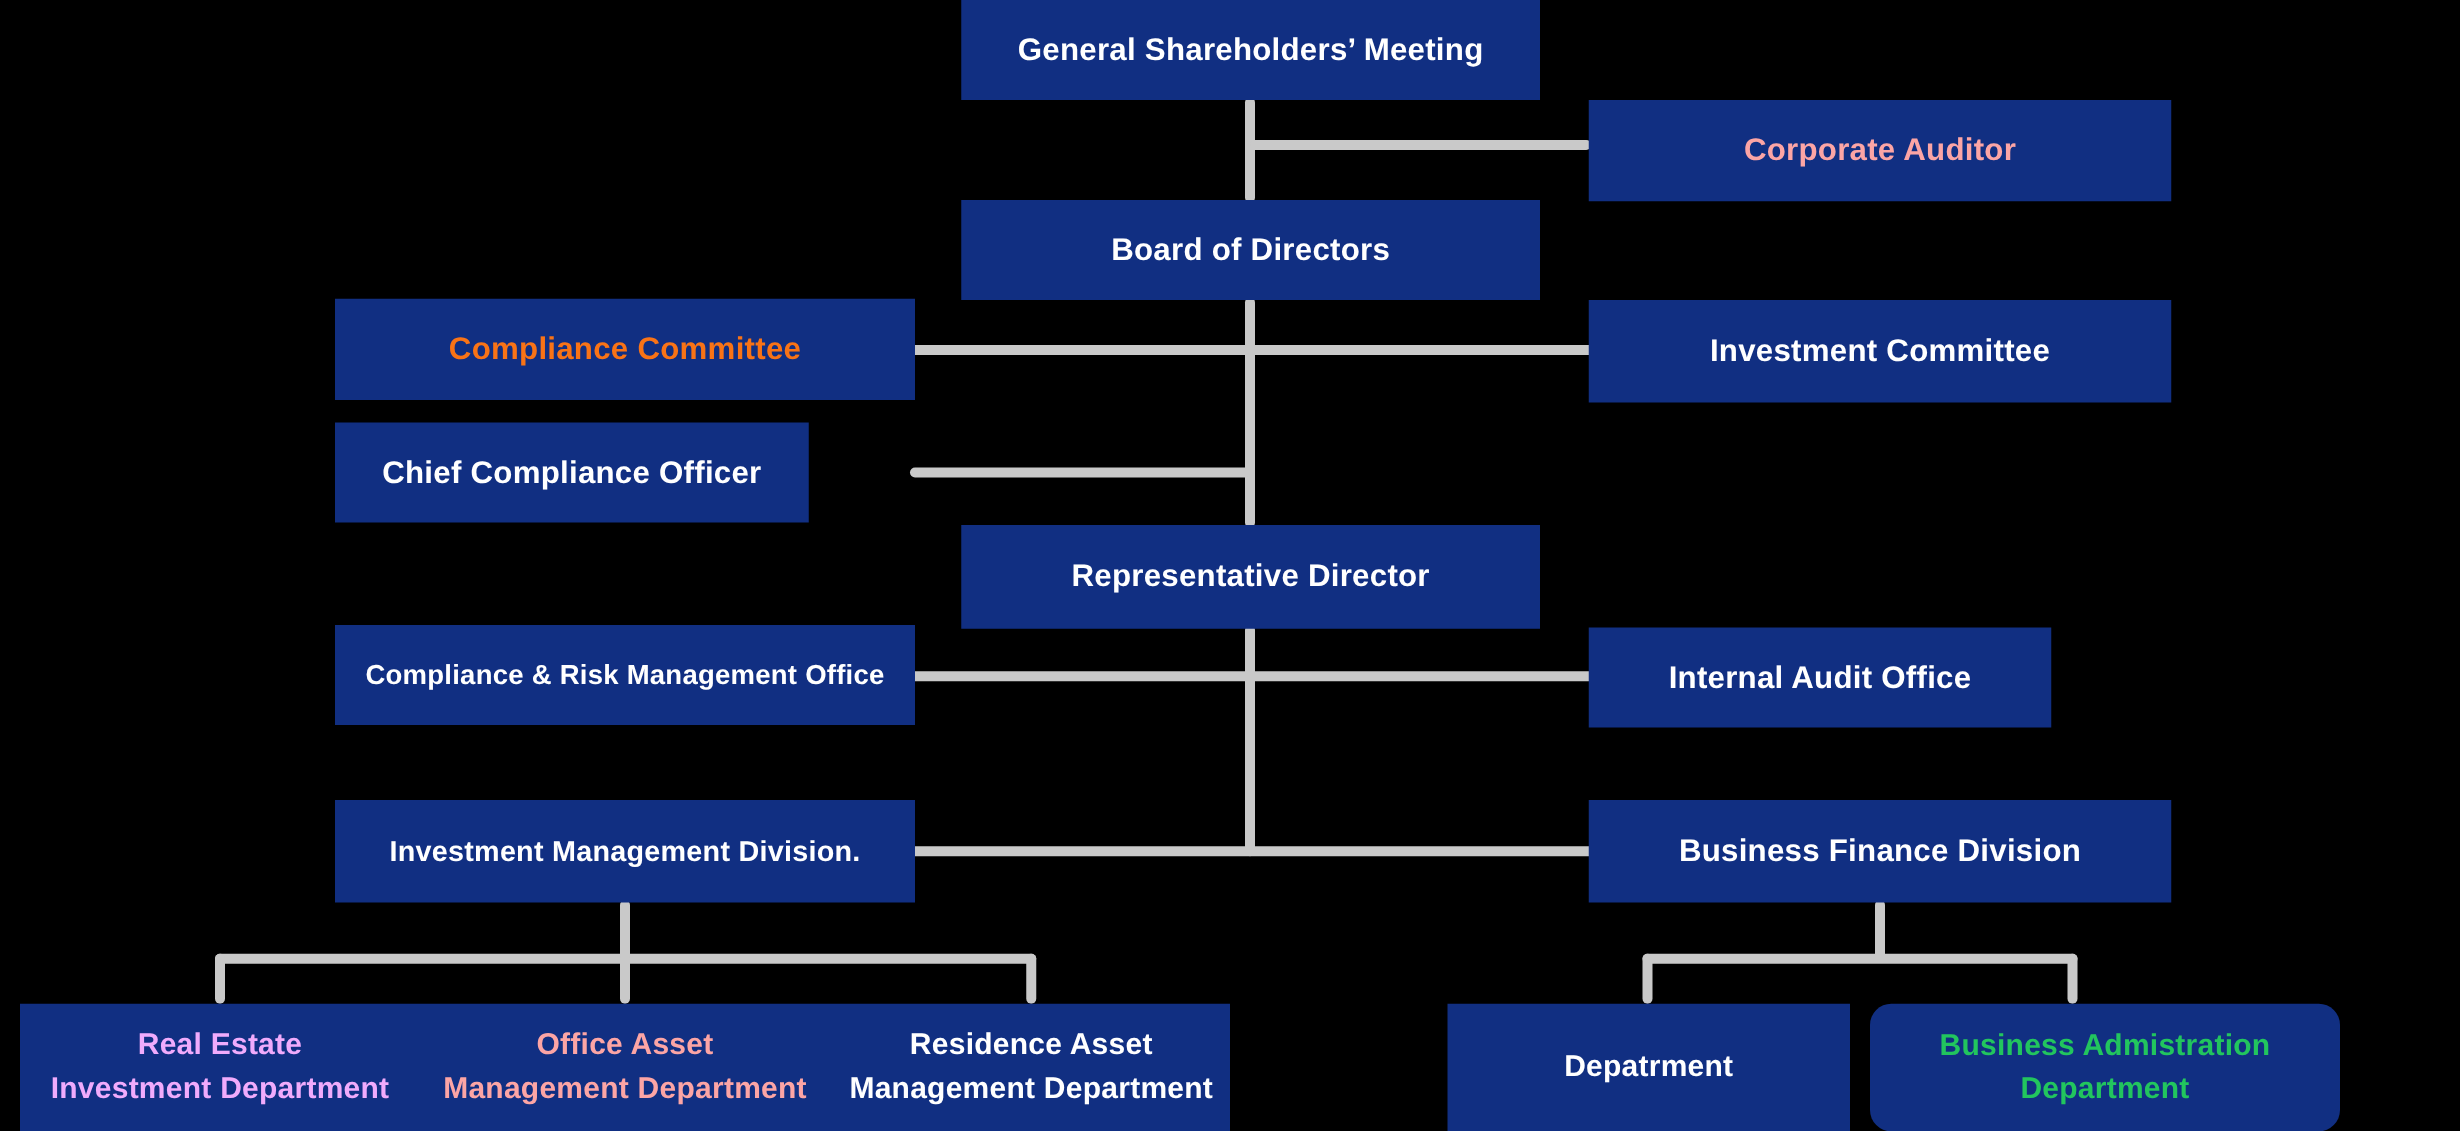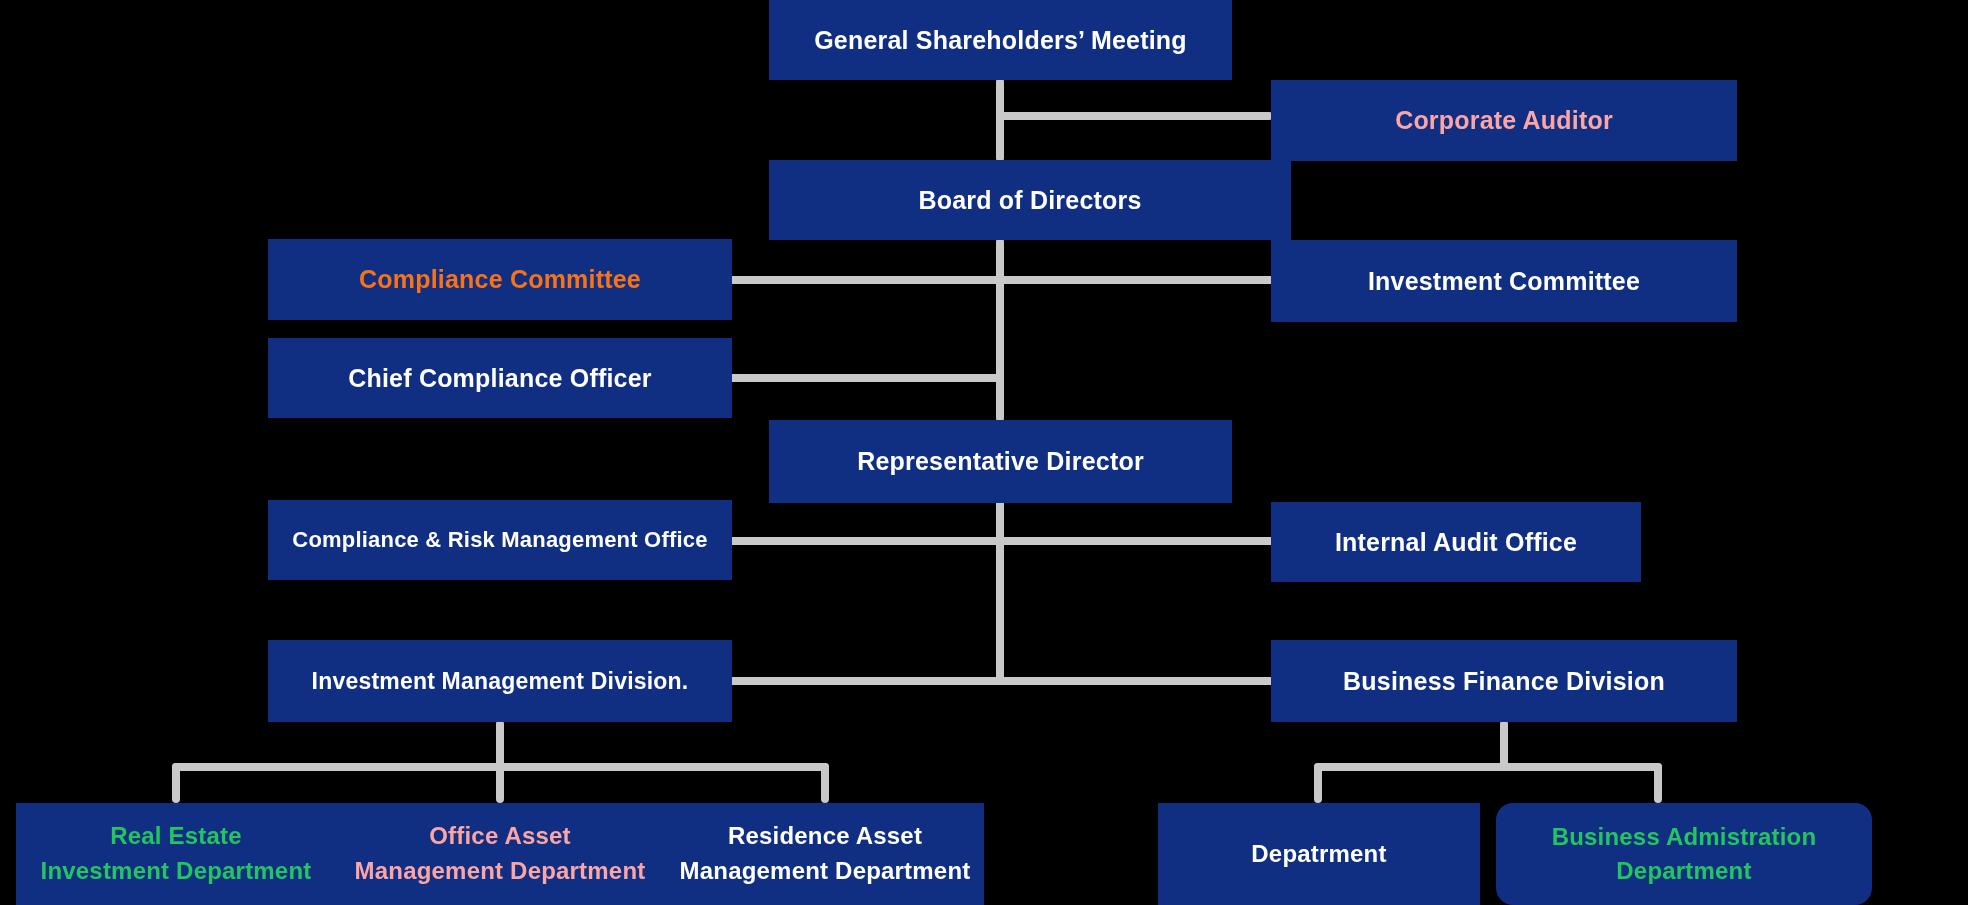--- a/index.html
+++ b/index.html
@@ -66,30 +66,30 @@
     <div class="line" style="left: 1484px; top: 720px; width: 8px; height: 47px; background: rgb(201, 201, 201);"></div>
     <div class="line" style="left: 1298px; top: 763px; width: 348px; height: 8px; background: rgb(201, 201, 201);"></div>
     <div class="line" style="left: 1298px; top: 763px; width: 8px; height: 40px; background: rgb(201, 201, 201);"></div>
     <div class="line" style="left: 1638px; top: 763px; width: 8px; height: 40px; background: rgb(201, 201, 201);"></div>
     <div class="node" style="left: 753px; top: 0px; width: 463px; height: 80px; background: rgb(17, 47, 130); color: rgb(255, 255, 255);">
       <span>General Shareholders’ Meeting</span>
     </div>
     <div class="node" style="left: 1255px; top: 80px; width: 466px; height: 81px; background: rgb(17, 47, 130); color: #fca5a5;">
       <span>Corporate Auditor</span>
     </div>
-    <div class="node" style="left: 753px; top: 160px; width: 522px; height: 80px; background: rgb(17, 47, 130); color: rgb(255, 255, 255);">
+    <div class="node" style="left: 753px; top: 160px; width: 463px; height: 80px; background: rgb(17, 47, 130); color: rgb(255, 255, 255);">
       <span>Board of Directors</span>
     </div>
     <div class="node" style="left: 252px; top: 239px; width: 464px; height: 81px; background: rgb(17, 47, 130); color: #f97316;">
       <span>Compliance Committee</span>
     </div>
     <div class="node" style="left: 1255px; top: 240px; width: 466px; height: 82px; background: rgb(17, 47, 130); color: rgb(255, 255, 255);">
       <span>Investment Committee</span>
     </div>
-    <div class="node" style="left: 252px; top: 338px; width: 464px; height: 80px; background: rgb(17, 47, 130); color: rgb(255, 255, 255);">
+    <div class="node" style="left: 252px; top: 338px; width: 379px; height: 80px; background: rgb(17, 47, 130); color: rgb(255, 255, 255);">
       <span>Chief Compliance Officer</span>
     </div>
     <div class="node" style="left: 753px; top: 420px; width: 463px; height: 83px; background: rgb(17, 47, 130); color: rgb(255, 255, 255);">
       <span>Representative Director</span>
     </div>
     <div class="node" style="left: 252px; top: 500px; width: 464px; height: 80px; background: rgb(17, 47, 130); color: rgb(255, 255, 255); font-size: 22px;">
       <span>Compliance &amp; Risk Management Office</span>
     </div>
     <div class="node" style="left: 1255px; top: 502px; width: 370px; height: 80px; background: rgb(17, 47, 130); color: rgb(255, 255, 255);">
       <span>Internal Audit Office</span>
@@ -101,21 +101,21 @@
       <span>Business Finance Division</span>
     </div>
     <div class="node" style="left: 1142px; top: 803px; width: 322px; height: 102px; background: rgb(17, 47, 130); color: rgb(255, 255, 255); font-size: 24px;">
       <span class="ln">Depatrment</span>
     </div>
     <div class="node" style="left: 1480px; top: 803px; width: 376px; height: 102px; background: rgb(17, 47, 130); color: #22c55e; font-size: 24px; border-radius: 17px;">
       <span class="ln">Business Admistration</span>
       <span class="ln">Department</span>
     </div>
     <div class="node" style="left: 0px; top: 803px; width: 968px; height: 102px; background: rgb(17, 47, 130);">
-      <div class="bar-label" style="left: 160px; color: #22c55e;">
+      <div class="bar-label" style="left: 160px; color: #f0abfc;">
         <span class="ln">Real Estate</span>
         <span class="ln">Investment Department</span>
       </div>
       <div class="bar-label" style="left: 484px; color: #fca5a5; text-align: center;">
         <span class="ln">Office Asset</span>
         <span class="ln">Management Department</span>
       </div>
       <div class="bar-label" style="left: 809px; color: rgb(255, 255, 255);">
         <span class="ln">Residence Asset</span>
         <span class="ln">Management Department</span>

